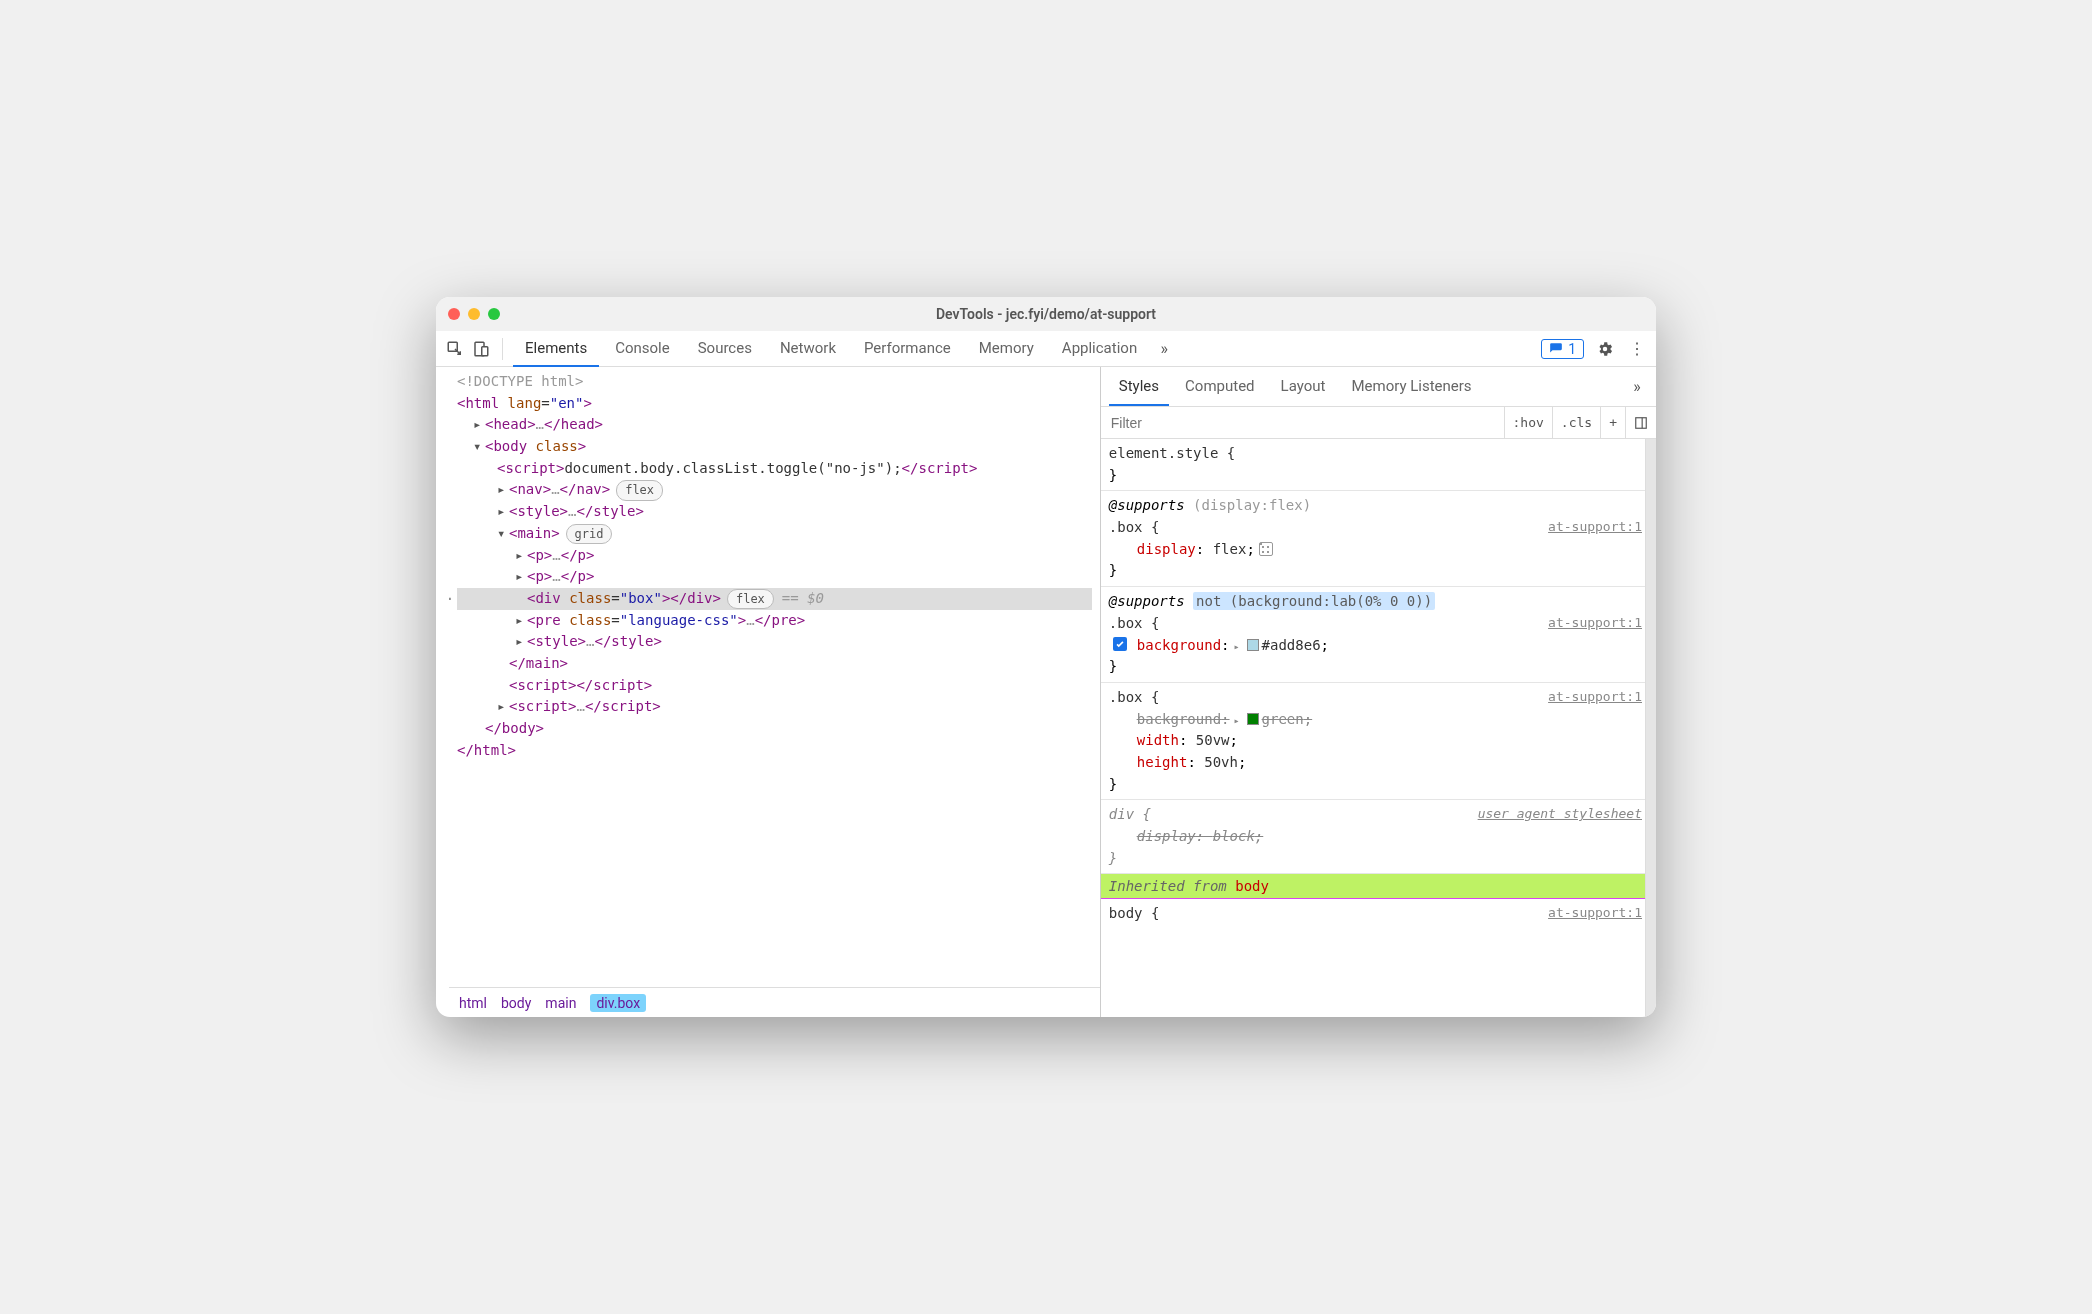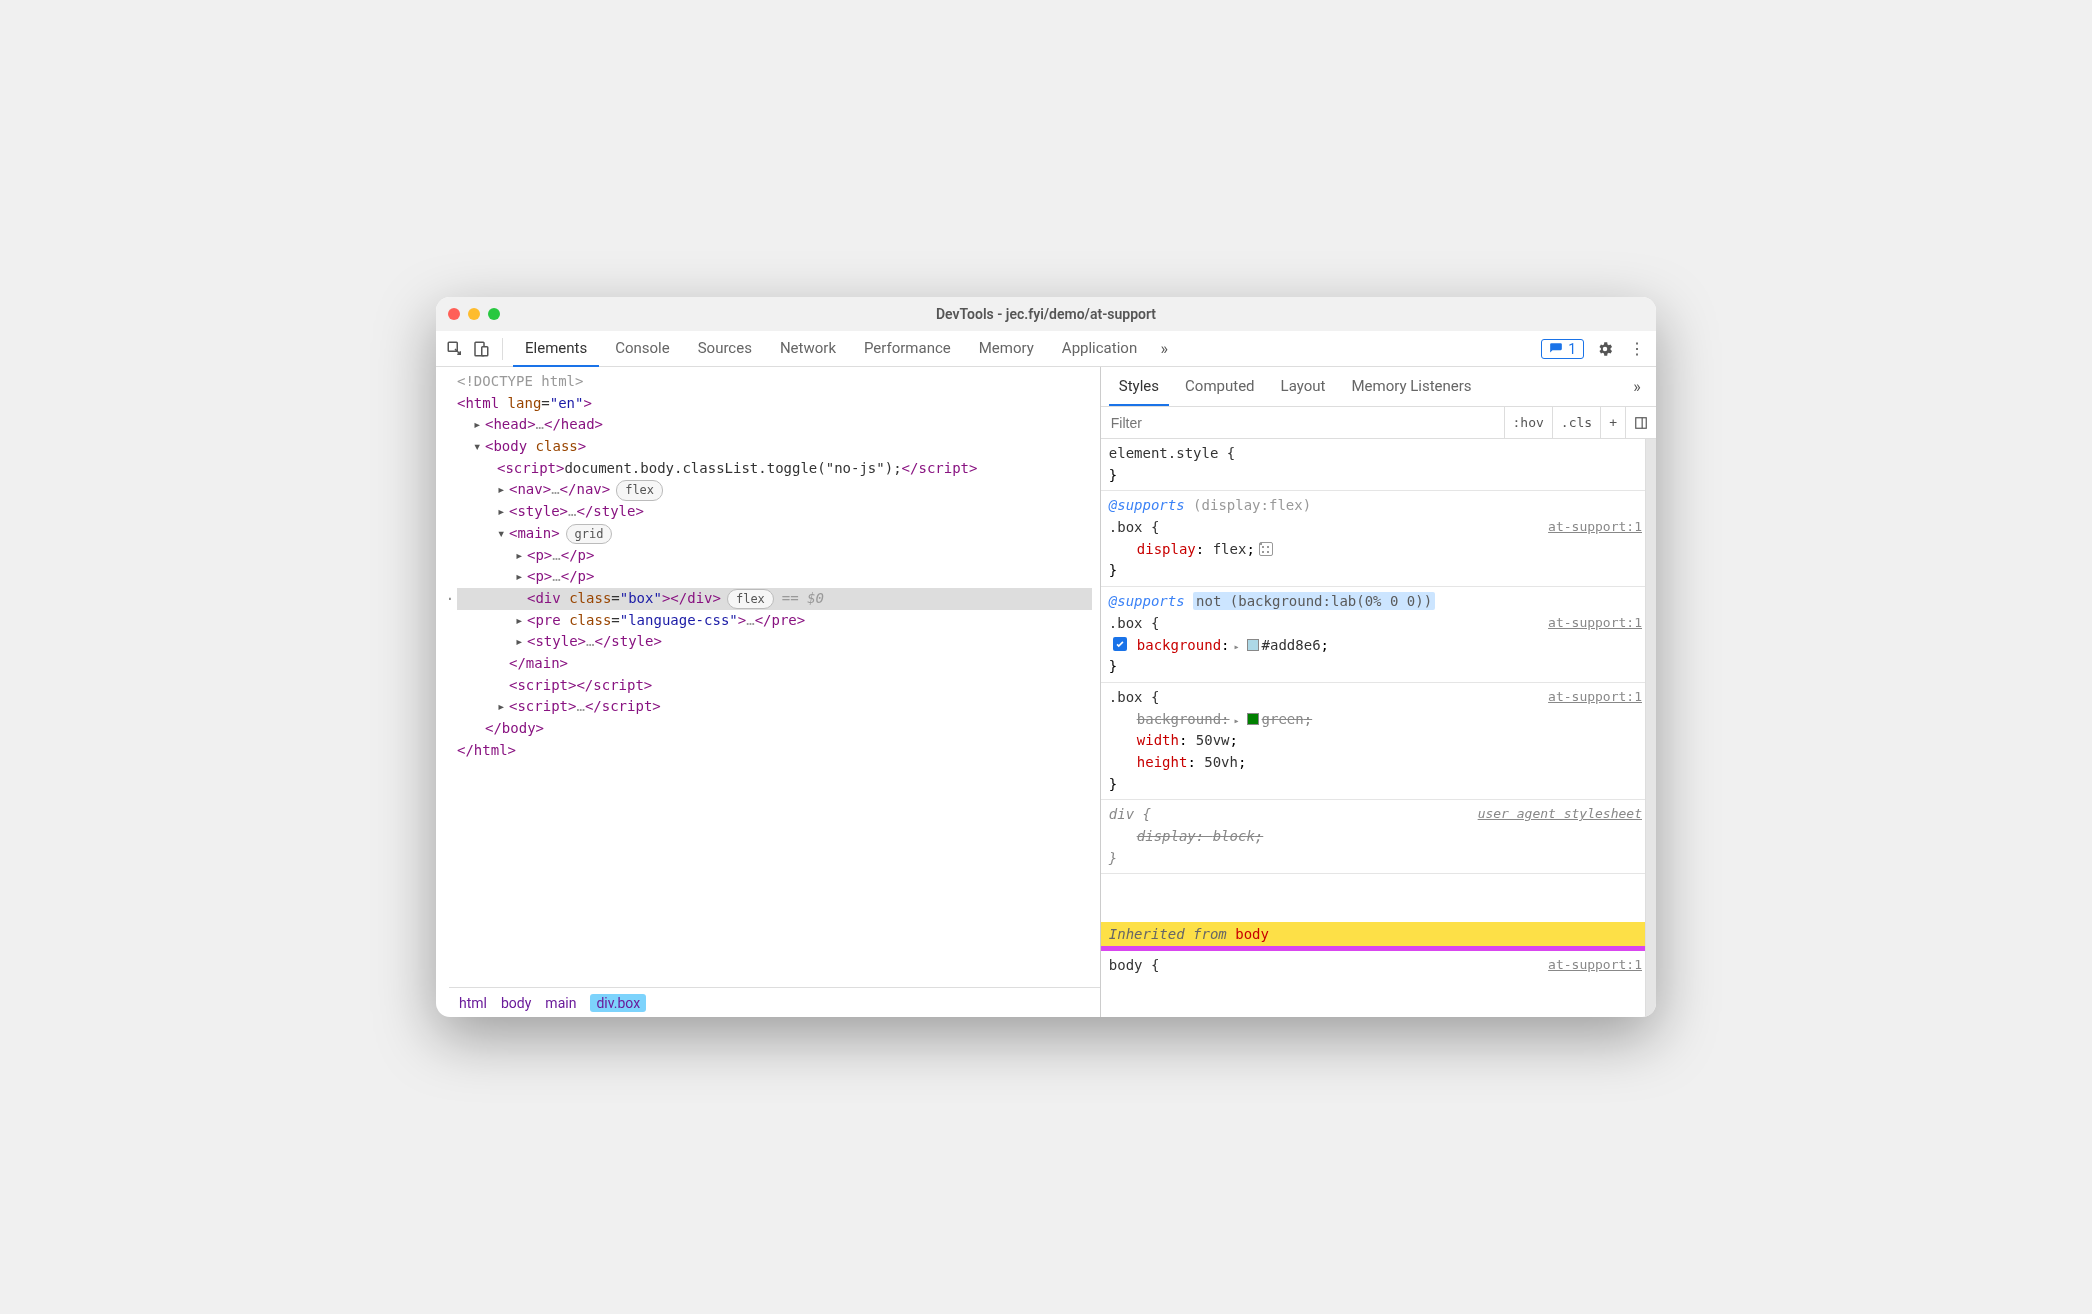--- a/index.html
+++ b/index.html
@@ -113,40 +113,40 @@
 .styles-tabs { height: 40px; border-bottom: 1px solid #ddd; display: flex; align-items: center; padding: 0 8px; gap: 6px; }
 .styles-tab { padding: 0 10px; height: 38px; display: flex; align-items: center; font-size: 15px; color: #666; cursor: pointer; border-bottom: 2px solid transparent; }
 .styles-tab.active { color: #333; border-bottom-color: #1a73e8; }
 .filter-row { height: 32px; border-bottom: 1px solid #ddd; display: flex; align-items: center; }
 .filter-input { flex: 1; border: none; padding: 0 10px; font-size: 14px; color: #888; outline: none; }
 .filter-btn { padding: 0 8px; font-family: Menlo, monospace; font-size: 13px; color: #555; cursor: pointer; border-left: 1px solid #ddd; height: 100%; display: flex; align-items: center; }
 .styles-body { flex: 1; overflow: auto; font-family: Menlo, monospace; font-size: 14px; position: relative; }
 .styles-body::after { content:""; position:absolute; right:0; top:0; bottom:0; width:10px; background:#e5e5e5; border-left:1px solid #ddd;}
 .style-block { border-bottom: 1px solid #e5e5e5; padding: 4px 14px 4px 8px; line-height: 1.55; }
 .block-header { color: #5a5a5a; }
-.supports-kw { color: #3b82f6; font-style: italic; }
+.supports-kw { color: #000000; font-style: italic; }
 .selector { color: #333; }
 .src-link { float: right; color: #888; text-decoration: underline; font-size: 13px; }
 .prop-line { padding-left: 28px; position: relative; }
 .prop-name { color: #c80000; }
 .prop-value { color: #333; }
 .strike { text-decoration: line-through; color: #888; }
 .strike .prop-name { color: #888; text-decoration: line-through; }
 .checkbox {
   position: absolute; left: 4px; top: 2px; width: 14px; height: 14px;
   background: #1a73e8; border-radius: 2px; display: flex; align-items: center; justify-content: center;
 }
 .checkbox svg { width: 10px; height: 10px; }
 .swatch { display: inline-block; width: 12px; height: 12px; border: 1px solid #888; vertical-align: -1px; margin: 0 3px; }
 .highlight { background: #cce5ff; padding: 1px 3px; border-radius: 2px; }
 .flex-icon { display:inline-block; width:14px; height:14px; border:1px solid #999; border-radius:2px; vertical-align:-2px; margin-left:4px; position:relative; }
 .flex-icon::before,.flex-icon::after { content:""; position:absolute; background:#999; width:2px; height:2px; }
 .flex-icon::before { left:2px; top:3px; box-shadow: 5px 0 #999, 0 5px #999, 5px 5px #999; }
 .ua-italic { font-style: italic; color: #888; }
-.inherited { background: #fde047; color: #666; padding: 4px 8px; font-style: italic; border-bottom: 5px solid #d946ef; margin-top: 48px; }
+.inherited { background: #bef264; color: #666; padding: 4px 8px; font-style: italic; border-bottom: 1px solid #d946ef; }
 .inherited .body-kw { color: #c80000; font-style: normal; }
 .expand-tri { display:inline-block; color:#888; margin: 0 4px; font-size:10px; }
 </style>
 </head>
 <body>
 
 <div class="window">
   <div class="titlebar">
     <div class="traffic-lights">
       <div class="light red"></div>

